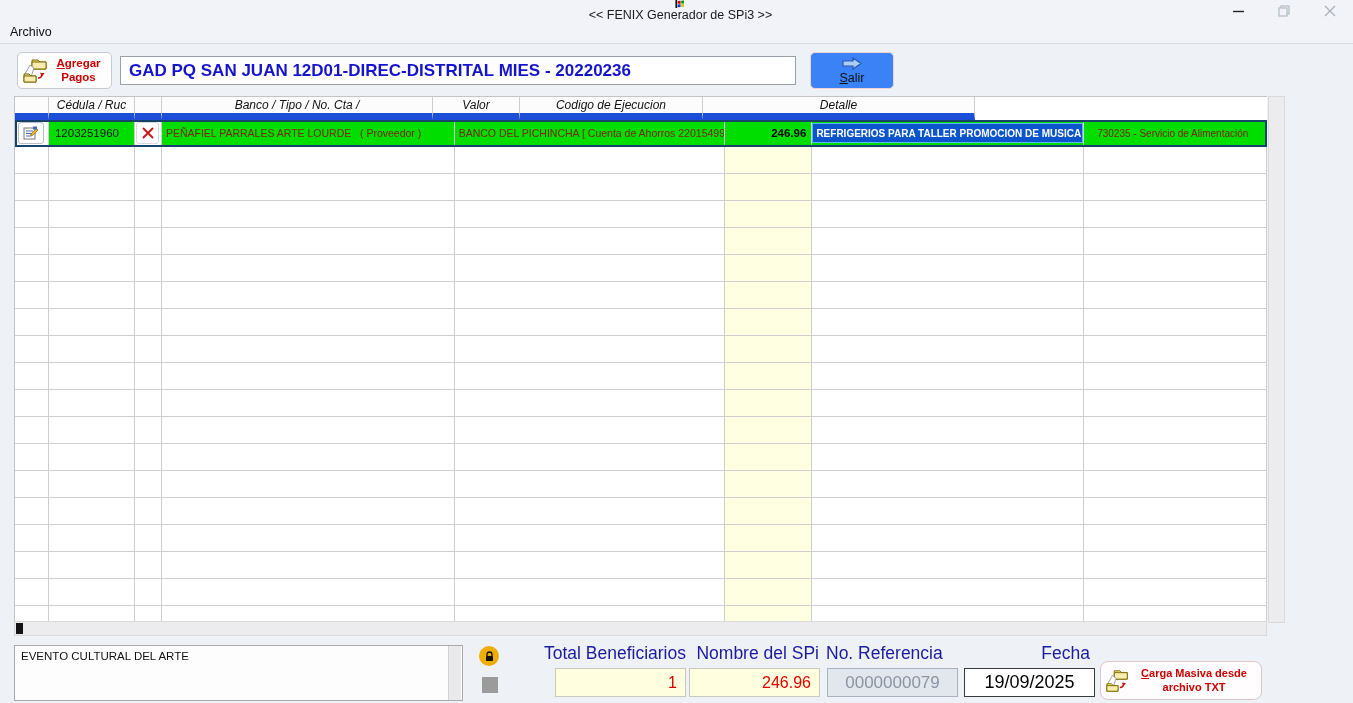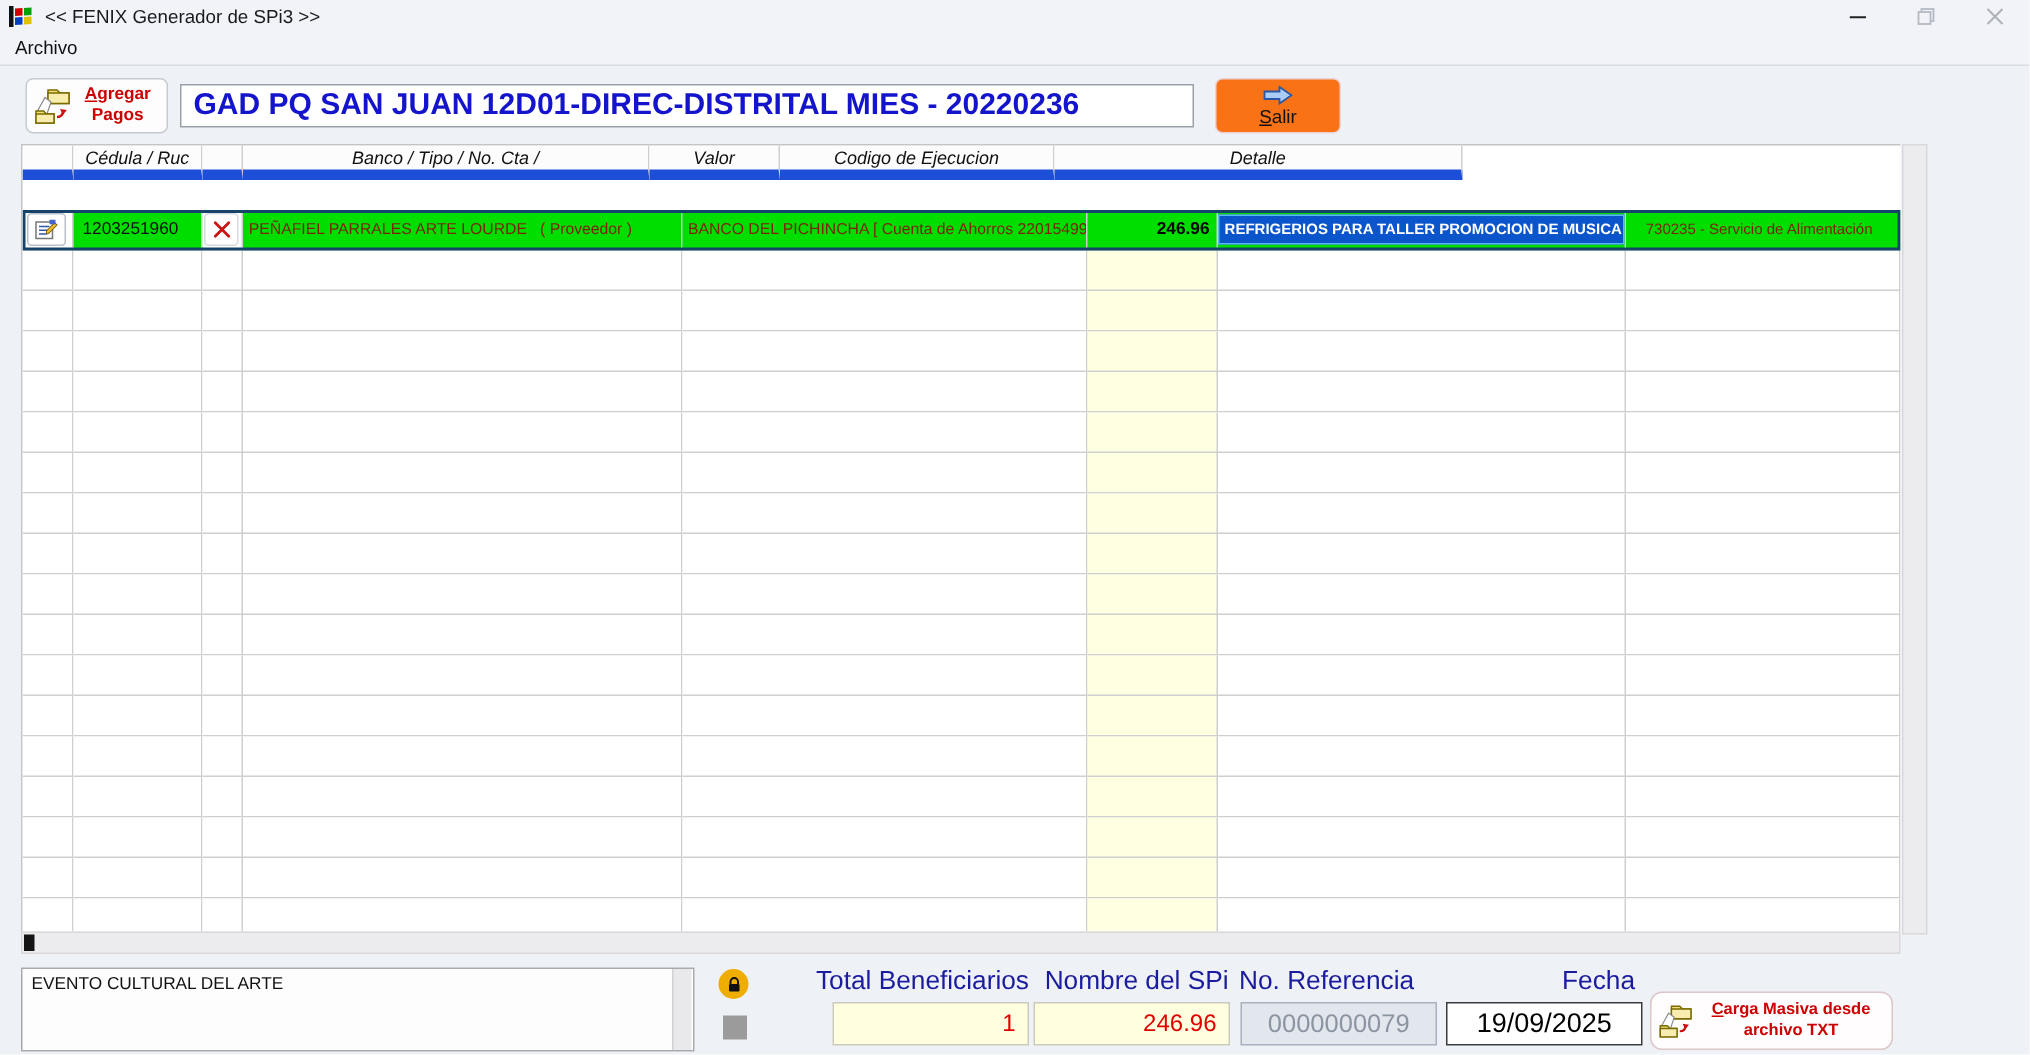--- a/index.html
+++ b/index.html
@@ -1,46 +1,46 @@
 <!DOCTYPE html>
 <html><head>
 <meta charset="utf-8">
 <style>
   * { margin:0; padding:0; box-sizing:border-box; }
   html,body { width:1353px; height:703px; overflow:hidden; }
   body { font-family:"Liberation Sans", sans-serif; background:#eef1f6; position:relative; }
 
   
-  .titlebar { position:absolute; left:0; top:0; width:1353px; height:22px; background:#f1f3f9; display:flex; align-items:center; }
+  .titlebar { position:absolute; left:0; top:0; width:1353px; height:22px; background:#f1f3f9; display:flex; align-items:center;flex-direction:column; }
   .app-icon { width:16px; height:14px; margin-left:6px; }
   .title-text { font-size:12.5px; color:#1a1a1a; margin-left:8px; }
   .win-controls { position:absolute; right:0; top:0; height:22px; display:flex; }
   .win-btn { width:46px; height:22px; display:flex; align-items:center; justify-content:center; }
 
   
   .menubar { position:absolute; left:0; top:22px; width:1353px; height:22px; background:#f1f3f9; border-bottom:1px solid #dadde4; }
   .menu-item { display:inline-block; padding:3px 10px; font-size:12.5px; color:#111; }
 
   
   .btn { background:#fdfdfd; border:1px solid #c6cad2; border-radius:5px; display:flex; align-items:center; cursor:default; }
   .agregar-btn { position:absolute; left:17px; top:52px; width:95px; height:37px; padding:2px 4px; }
   .btn-label-red { color:#cc0000; font-weight:bold; font-size:11.5px; line-height:1.2; text-align:center; flex:1; }
   .ul-first::first-letter { text-decoration:underline; }
-  .title-input { position:absolute; left:120px; top:56px; width:676px; height:29px; border:1px solid #9aa0a8; background:#fff; font-family:"Liberation Sans",sans-serif; font-weight:bold; font-size:20px; color:#1414cc; padding-left:8px; }
-  .salir-btn { position:absolute; left:810px; top:52px; width:84px; height:37px; background:#f97316; border:1px solid #eed2d5; border-radius:5px; display:flex; flex-direction:column; align-items:center; justify-content:center; }
+  .title-input { position:absolute; left:120px; top:56px; width:676px; height:29px; border:1px solid #9aa0a8; background:#fff; font-family:"Liberation Sans",sans-serif; font-weight:bold; font-size:17px; color:#1414cc; padding-left:8px; }
+  .salir-btn { position:absolute; left:810px; top:52px; width:84px; height:37px; background:#3b82f6; border:1px solid #eed2d5; border-radius:5px; display:flex; flex-direction:column; align-items:center; justify-content:center; }
   .salir-label { font-size:12.5px; color:#111; margin-top:1px; }
 
   
   .grid { position:absolute; left:14px; top:96px; width:1253px; height:525px; overflow:hidden; background:#fff; border-left:1px solid #c4c4c4; border-top:1px solid #c4c4c4; }
   .grid-row, .grid-head { display:flex; }
   .cell { height:27px; border-right:1px solid #cfcfcf; border-bottom:1px solid #cfcfcf; display:flex; align-items:center; overflow:hidden; background:#fff; }
   .head-cell { height:23px; background:#fcfcfd; border-right:1px solid #cfcfcf; border-bottom:7px solid #1d4ed8; display:flex; align-items:center; justify-content:center; font-size:12px; color:#111;font-style:italic; }
   .c0{width:34px}.c1{width:86px}.c2{width:27px}.c3{width:293px}.c4{width:271px}.c5{width:87px}.c6{width:272px}.c7{width:183px}
   .valor-bg { background:#ffffe1; }
-  .row-selected { outline:2px solid #15436a; outline-offset:-2px;margin-top:20px; }
+  .row-selected { outline:2px solid #15436a; outline-offset:-2px; }
   .row-selected .green { background:#00de00; }
   .maroon { color:#7b2400; font-size:10.5px; padding:0 4px; white-space:pre; }
   .cedula-cell { color:#101010; font-size:11.5px; padding-left:6px; }
   .valor-cell { color:#000; font-weight:bold; font-size:11.5px; justify-content:flex-end; padding-right:5px; }
   .codigo-cell { color:#7b2400; font-size:10px; padding-left:13px; white-space:nowrap; }
   .detalle-wrap { padding:0 !important; }
   .detalle-box { margin:3px 0 3px 0; height:20px; width:100%; background:#0b55cc; border:1px solid #5cb8f2; display:flex; align-items:center; padding:0 3px; color:#fff; font-weight:bold; font-size:10px; white-space:nowrap; overflow:hidden; }
   .mini-btn { width:26px; height:22px; margin:0 auto; background:#fff; border:1px solid #b9bfc9; border-radius:3px; display:flex; align-items:center; justify-content:center; }
   .x-btn { width:23px; height:22px; margin:0 auto; background:#fff; border:1px solid #d6d9df; border-radius:3px; display:flex; align-items:center; justify-content:center; }
 

